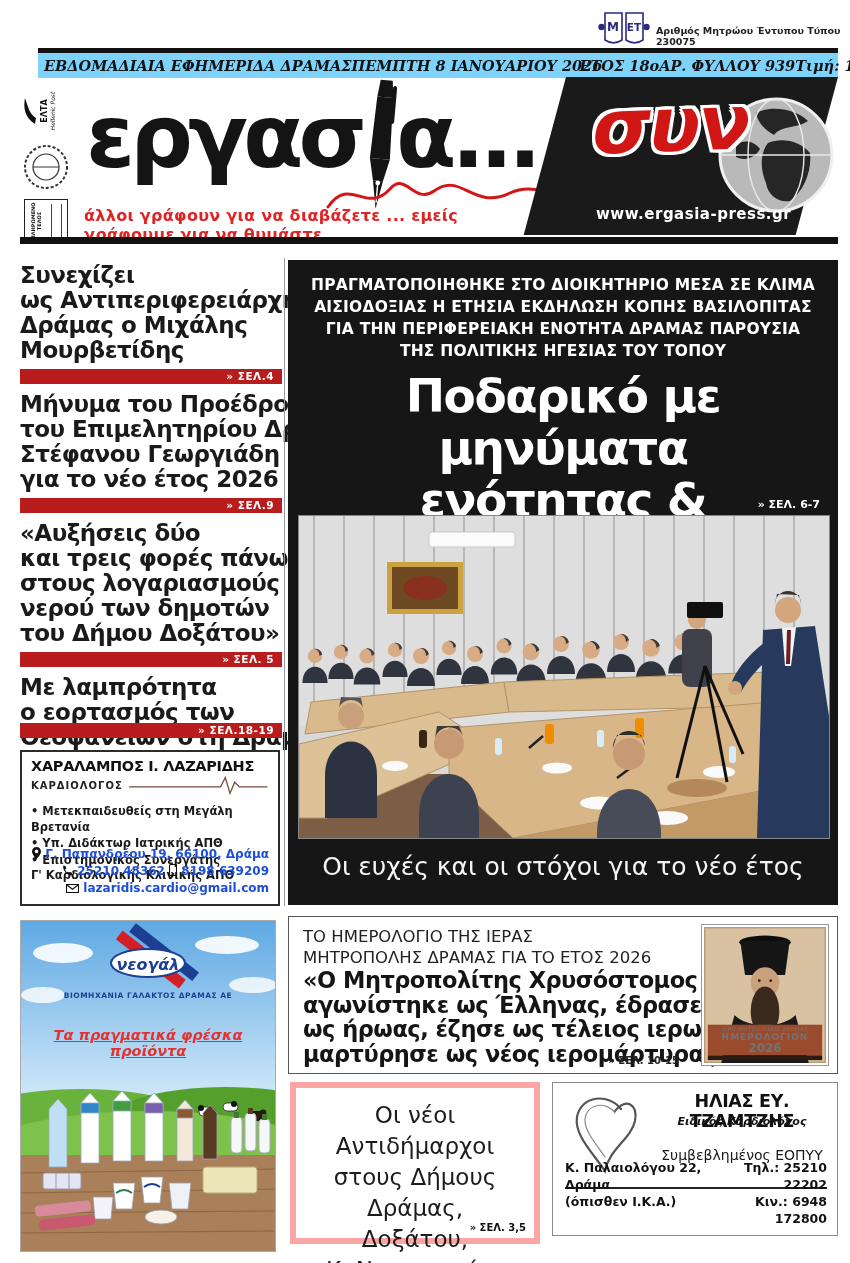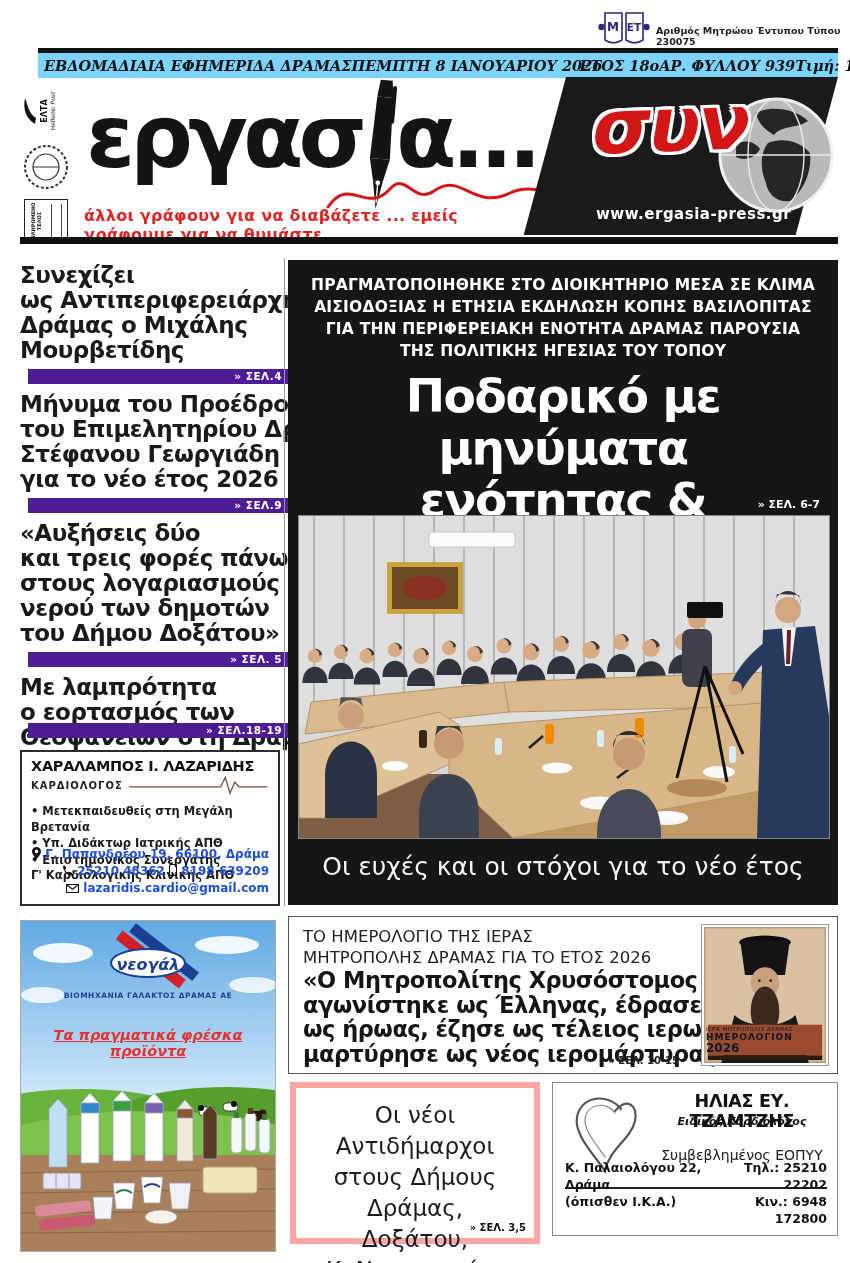--- a/index.html
+++ b/index.html
@@ -23,22 +23,22 @@
             transform-origin:top left;}
   .syn-inner{position:absolute;left:566px;top:77px;width:272px;height:158px;overflow:hidden;}
   .syn-text{position:absolute;left:26px;top:2px;font-size:76px;line-height:92px;font-weight:bold;font-style:italic;
             color:#d11616;letter-spacing:-2px;transform:rotate(-2deg);
             text-shadow:-3px -3px 0 #fff,3px -3px 0 #fff,-3px 3px 0 #fff,3px 3px 0 #fff,0 -3px 0 #fff,0 3px 0 #fff,-3px 0 0 #fff,3px 0 0 #fff;}
   .syn-site{position:absolute;left:30px;bottom:12px;color:#fff;font-size:15px;font-weight:bold;letter-spacing:.5px;}
   .black-rule{left:20px;top:237px;width:818px;height:7px;background:#111;}
 
   
   .story-h{font-size:23px;font-weight:bold;line-height:25px;color:#1a1a1a;letter-spacing:-.5px;}
-  .selbar{width:262px;height:15px;background:#4c1d95;color:#fff;font-size:10.5px;font-weight:bold;
-          text-align:right;line-height:15px;box-sizing:border-box;padding-right:8px;letter-spacing:.5px;margin-left:8px;}
+  .selbar{width:262px;height:15px;background:#b91c1c;color:#fff;font-size:10.5px;font-weight:bold;
+          text-align:right;line-height:15px;box-sizing:border-box;padding-right:8px;letter-spacing:.5px;}
   .col-divider{left:284px;top:258px;width:1px;height:648px;background:#9a9a9a;}
 
   
   .cardio{left:20px;top:750px;width:260px;height:156px;border:2px solid #2c2c2c;box-sizing:border-box;padding:6px 9px;}
   .cardio-name{font-size:14.5px;font-weight:bold;letter-spacing:-.3px;}
   .cardio-title{font-size:10px;font-weight:bold;letter-spacing:1px;color:#222;}
   .cardio-bullets{font-size:11.5px;font-weight:bold;line-height:15.5px;margin-top:8px;color:#1a1a1a;}
   .cardio-contact{position:absolute;right:9px;bottom:7px;text-align:right;font-size:12px;font-weight:bold;line-height:17px;color:#1d4ed8;}
   .ic{display:inline-block;vertical-align:-1px;}
 
@@ -52,21 +52,21 @@
   .photo{position:absolute;left:10px;top:255px;width:530px;height:322px;border:1px solid #888;background:#cfcfcf;}
   .caption{position:absolute;left:0;top:592px;width:100%;text-align:center;color:#f4f4f4;font-size:25px;}
 
   
   .neogal{left:20px;top:920px;width:256px;height:332px;border:1px solid #aaa;box-sizing:border-box;overflow:hidden;}
   .metro{left:288px;top:916px;width:550px;height:158px;border:1px solid #555;box-sizing:border-box;}
   .metro-kicker{position:absolute;left:14px;top:9px;font-size:16.5px;line-height:21px;color:#222;}
   .metro-h{position:absolute;left:14px;top:51px;font-size:22.5px;font-weight:bold;line-height:24.5px;color:#151515;letter-spacing:-.5px;}
   .metro-ref{position:absolute;right:158px;bottom:7px;font-size:10px;font-weight:bold;color:#222;}
   .calwrap{position:absolute;right:8px;top:7px;width:128px;height:142px;border:1px solid #999;background:#fff;box-sizing:border-box;padding:2px;}
-  .cal-band{position:absolute;left:4px;right:4px;top:102px;color:#0f172a;line-height:1.05;}
+  .cal-band{position:absolute;left:4px;right:4px;top:102px;text-align:center;color:#737373;line-height:1.05;}
   .deputy{left:290px;top:1082px;width:250px;height:162px;border:6px solid #fca5a5;box-sizing:border-box;}
   .deputy-h{position:absolute;left:0;top:12px;width:100%;text-align:center;font-size:23px;line-height:31px;color:#1c1c1c;}
   .deputy-ref{position:absolute;right:8px;bottom:5px;font-size:10px;font-weight:bold;}
   .tzam{left:552px;top:1082px;width:286px;height:154px;border:1px solid #8a8a8a;box-sizing:border-box;}
   .tzam-name{position:absolute;left:98px;top:8px;width:182px;text-align:center;font-size:17.5px;font-weight:bold;letter-spacing:-.3px;}
   .tzam-spec{position:absolute;left:98px;top:32px;width:182px;text-align:center;font-size:11px;font-weight:bold;font-style:italic;}
   .tzam-note{position:absolute;left:98px;top:64px;width:182px;text-align:center;font-size:14px;color:#1a1a1a;}
   .tzam-line{position:absolute;left:12px;right:10px;top:104px;border-top:2px solid #222;}
   .tzam-row{position:absolute;left:12px;right:10px;bottom:8px;display:flex;justify-content:space-between;
             font-size:12.5px;font-weight:bold;line-height:17px;}

